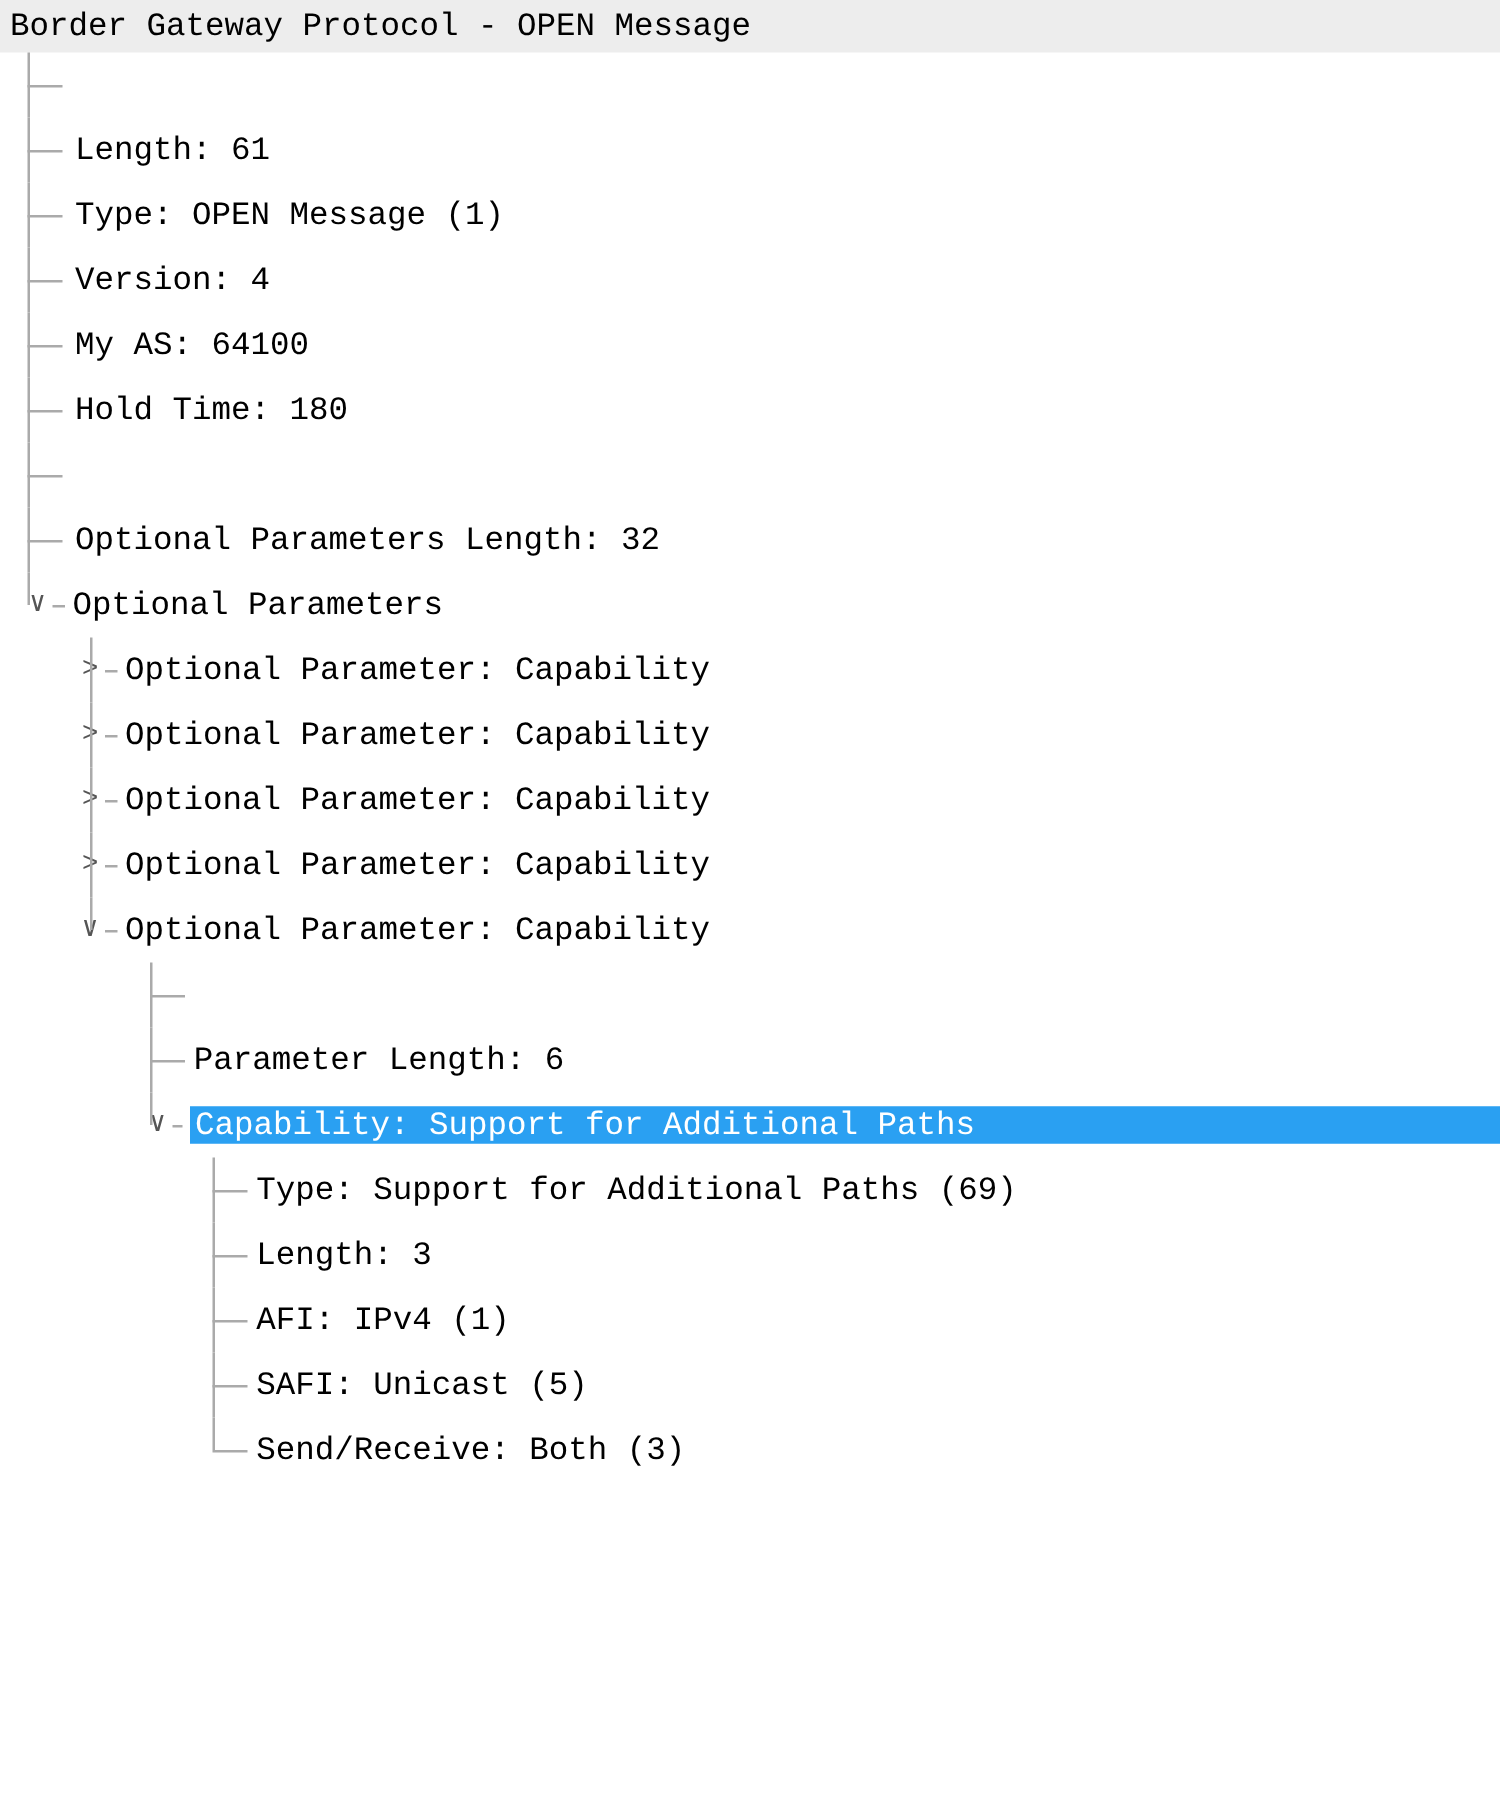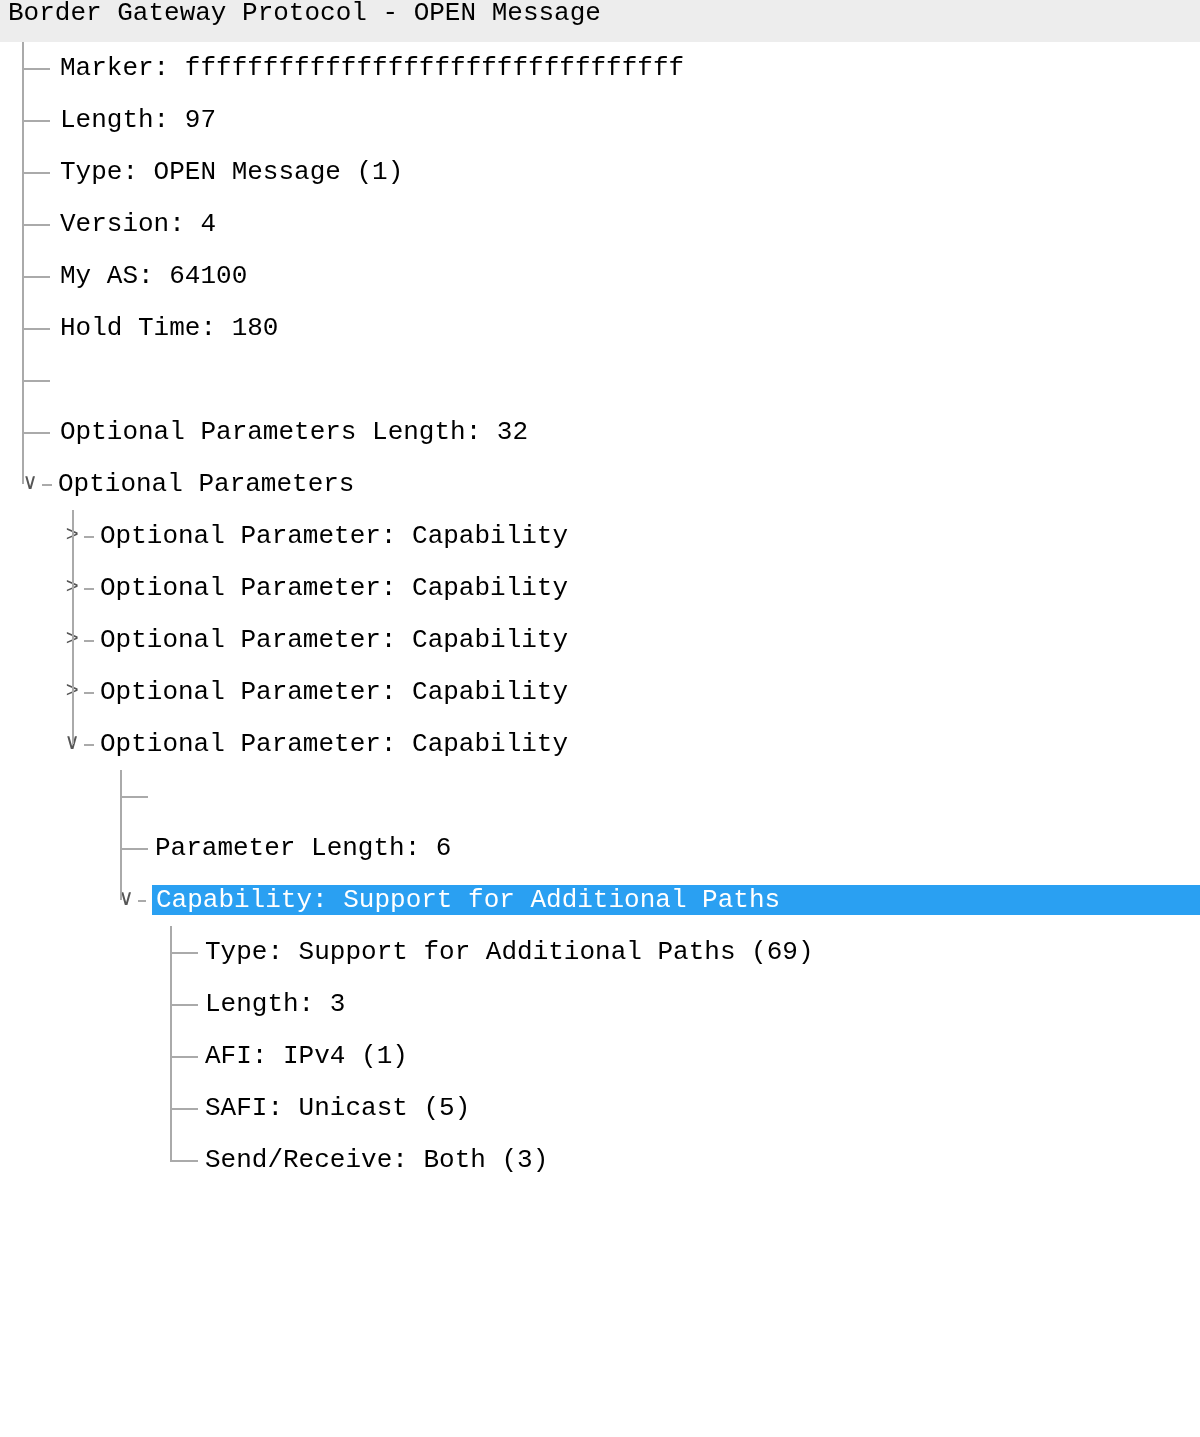--- a/index.html
+++ b/index.html
@@ -10,23 +10,23 @@
   body {
     font-family: "Liberation Mono", "DejaVu Sans Mono", "Courier New", monospace;
     font-size: 26px;
     background: #ffffff;
     color: #000000;
     line-height: 1.0;
     width: 1200px;
   }
   .header-row {
     background: #ededed;
-    padding: 4px 0 16px 8px;
+    padding: 4px 0 4px 8px;
     display: flex;
-    align-items: flex-end;
+    align-items: center;
     height: 42px;
   }
   .row {
     display: flex;
     align-items: center;
     position: relative;
     height: 52px;
   }
   .toggle {
     display: inline-flex;
@@ -70,29 +70,28 @@
 
 <div class="header-row">
   <span class="label">Border Gateway Protocol - OPEN Message</span>
 </div>
 
 <div class="row">
   <span class="indent-block" style="width:60px;">
     <span class="vline" style="left:22px; top:0; bottom:0;"></span>
     <span class="hline" style="left:22px; top:26px; width:28px;"></span>
   </span>
-  <span class="label">Marker: ffffffffffffffffffffffffffffffff</span>
-</div>
-
-<div class="row">
-  <span class="indent-block" style="width:60px;">
-    <span class="vline" style="left:22px; top:0; bottom:0;"></span>
-    <span class="hline" style="left:22px; top:26px; width:28px;"></span>
-  </span>
-  <span class="label">Length: 97</span>
+</div>
+
+<div class="row">
+  <span class="indent-block" style="width:60px;">
+    <span class="vline" style="left:22px; top:0; bottom:0;"></span>
+    <span class="hline" style="left:22px; top:26px; width:28px;"></span>
+  </span>
+  <span class="label">Length: 61</span>
 </div>
 
 <div class="row">
   <span class="indent-block" style="width:60px;">
     <span class="vline" style="left:22px; top:0; bottom:0;"></span>
     <span class="hline" style="left:22px; top:26px; width:28px;"></span>
   </span>
   <span class="label">Type: OPEN Message (1)</span>
 </div>
 

